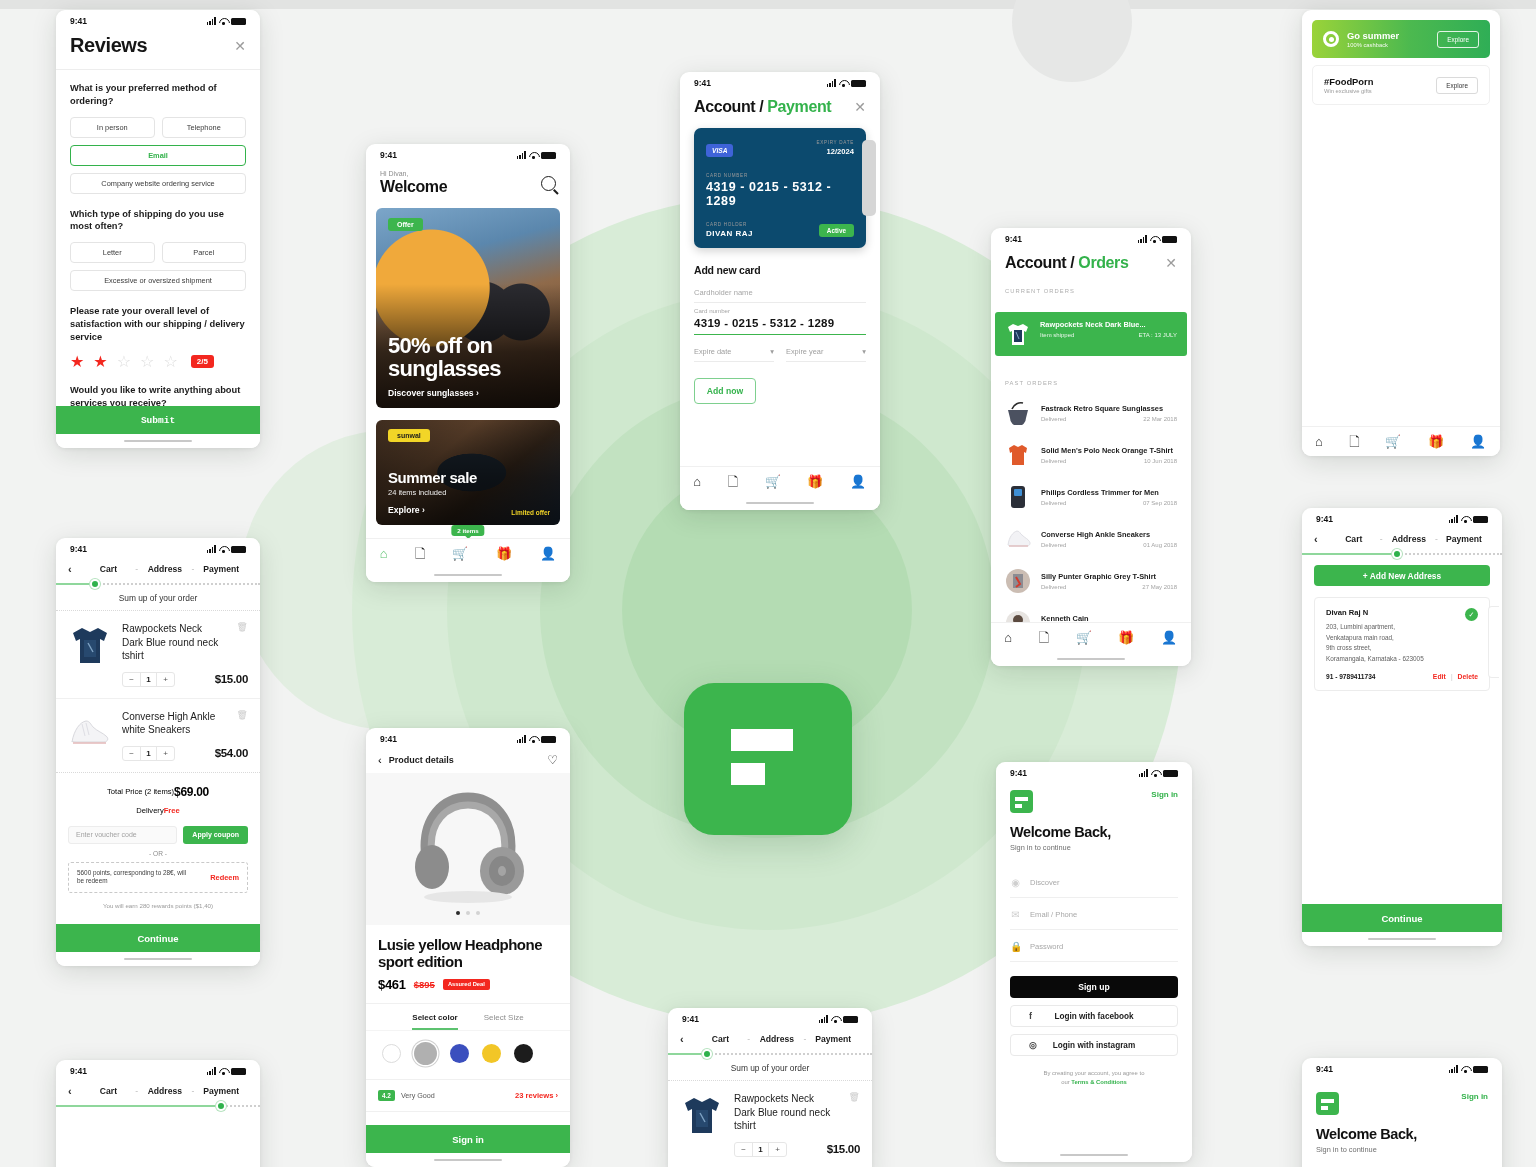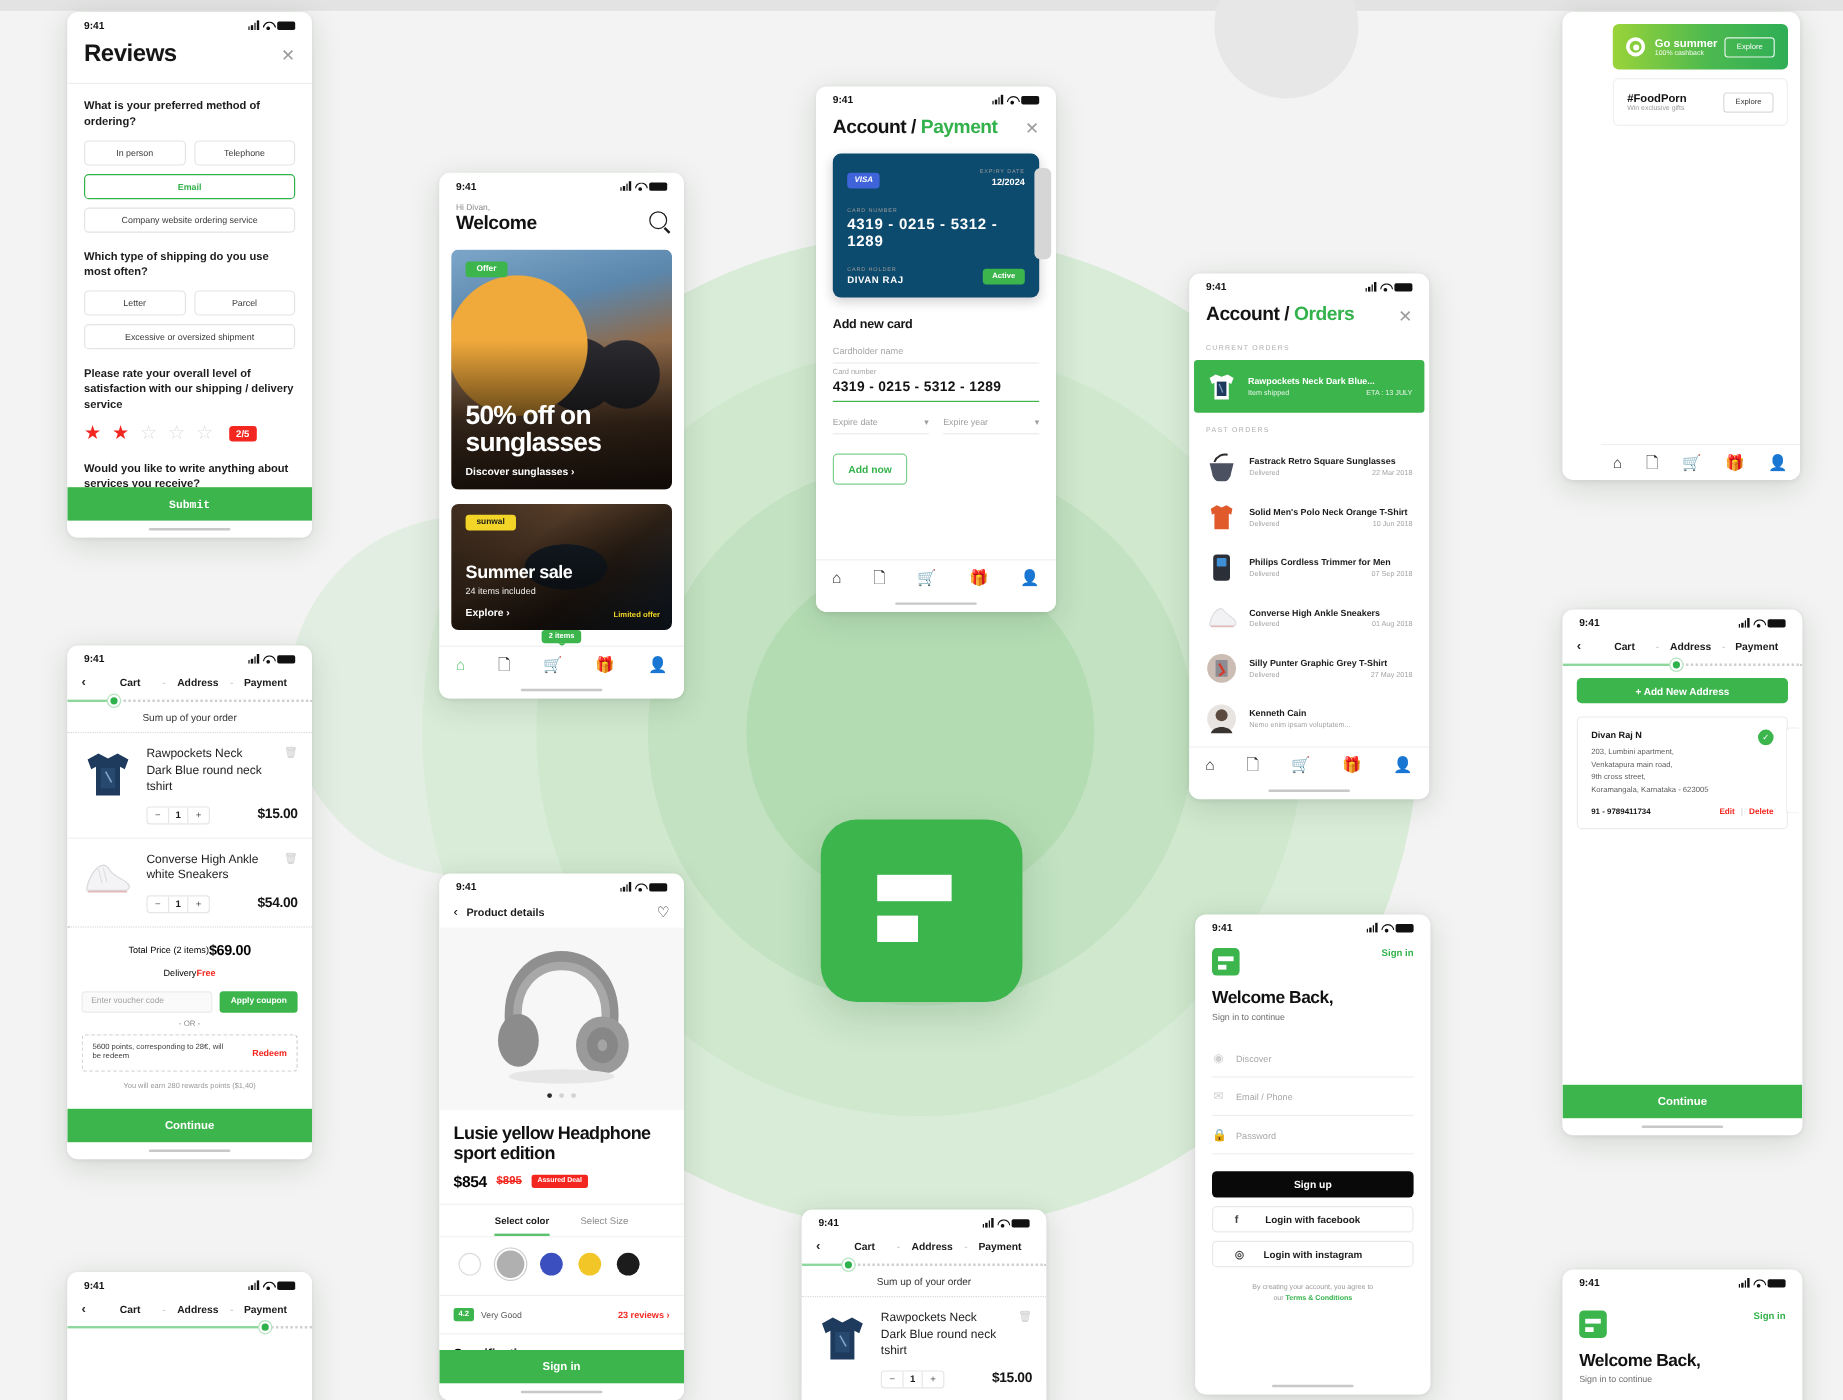--- a/index.html
+++ b/index.html
@@ -175,21 +175,21 @@
   .field.filled { font-size:11.5px; font-weight:bold; color:#131313; letter-spacing:.3px; border-bottom:1.6px solid #3cb54d; padding-top:4px;}
   .flab { font-size:6.2px; color:#a6a6a6; margin-bottom:3px; font-weight:normal; letter-spacing:0; }
   .twofields { display:flex; gap:12px; margin: 0 14px; }
   .twofields .ff { flex:1; border-bottom:1px solid #ebebeb; padding: 12px 0 5px;
     font-size:7.4px; color:#9e9e9e; display:flex; justify-content:space-between; align-items:center; }
   .addnow { margin: 16px 14px 0; border:1.3px solid #7ed08f; border-radius:4px; color:#33b24b;
     font-size:8.6px; font-weight:bold; padding: 7px 0; width: 62px; text-align:center; }
 
   
   .sec-lab { font-size:5.8px; color:#aeaeae; letter-spacing:1.1px; padding: 4px 14px 6px; text-transform:uppercase; }
-  .cur-order { margin: 0 4px; background:#3cb54d; border-radius:3px; display:flex; align-items:center;
+  .cur-order { margin: 12px 4px; background:#3cb54d; border-radius:3px; display:flex; align-items:flex-start;
     gap:9px; padding: 8px 10px; }
   .oi-thumb { width:26px;height:28px;flex:0 0 26px;display:flex;align-items:center;justify-content:center; }
   .oi-name { font-size:7.4px; font-weight:bold; color:#fff; }
   .oi-row2 { display:flex; justify-content:space-between; margin-top:3px; }
   .oi-sub { font-size:6px; color:rgba(255,255,255,.88); }
   .past-item { display:flex; align-items:center; gap:10px; padding: 7px 14px; }
   .pi-name { font-size:7.4px; font-weight:bold; color:#1b1b1b; }
   .pi-row2 { display:flex; justify-content:space-between; margin-top:2.5px; }
   .pi-sub { font-size:6px; color:#a4a4a4; }
 
@@ -565,21 +565,21 @@
           <ellipse cx="66" cy="108" rx="44" ry="6" fill="#e6e6e6"></ellipse>
         </svg>
         <div class="dots-row">
             <i class="on"></i>
             <i></i>
             <i></i>
           </div>
       </div>
       <div class="pd-name">Lusie yellow Headphone sport edition</div>
       <div class="pd-price">
-        <span class="now">$854</span>
+        <span class="now">$461</span>
         <span class="was">$895</span>
         <span class="deal">Assured Deal</span>
       </div>
       <div class="pd-tabs">
         <span class="pd-tab on">Select color</span>
         <span class="pd-tab">Select Size</span>
       </div>
       <div class="swatches">
         <span class="sw" style="background:#fff;border:1px solid #dcdcdc"></span>
         <span class="sw sel" style="background:#b0b0b0"></span>
@@ -918,21 +918,21 @@
       <div class="terms">
         <span>By creating your account, you agree to</span><br>
         <span>our </span><b>Terms &amp; Conditions</b>
       </div>
     </div>
     <div class="homebar">
         <span></span>
       </div>
   </div>
 
-  <div class="phone" style="left:1302px;top:10px;width:198px;height:390px;padding-left:32px;">
+  <div class="phone" style="left:1302px;top:10px;width:198px;height:446px;">
     <div class="scr">
       <div class="promo-card">
         <div class="promo-left">
           <div class="gear"></div>
           <div>
             <div class="promo-t">Go summer</div>
             <div class="promo-s">100% cashback</div>
           </div>
         </div>
         <div class="expl">Explore</div>

